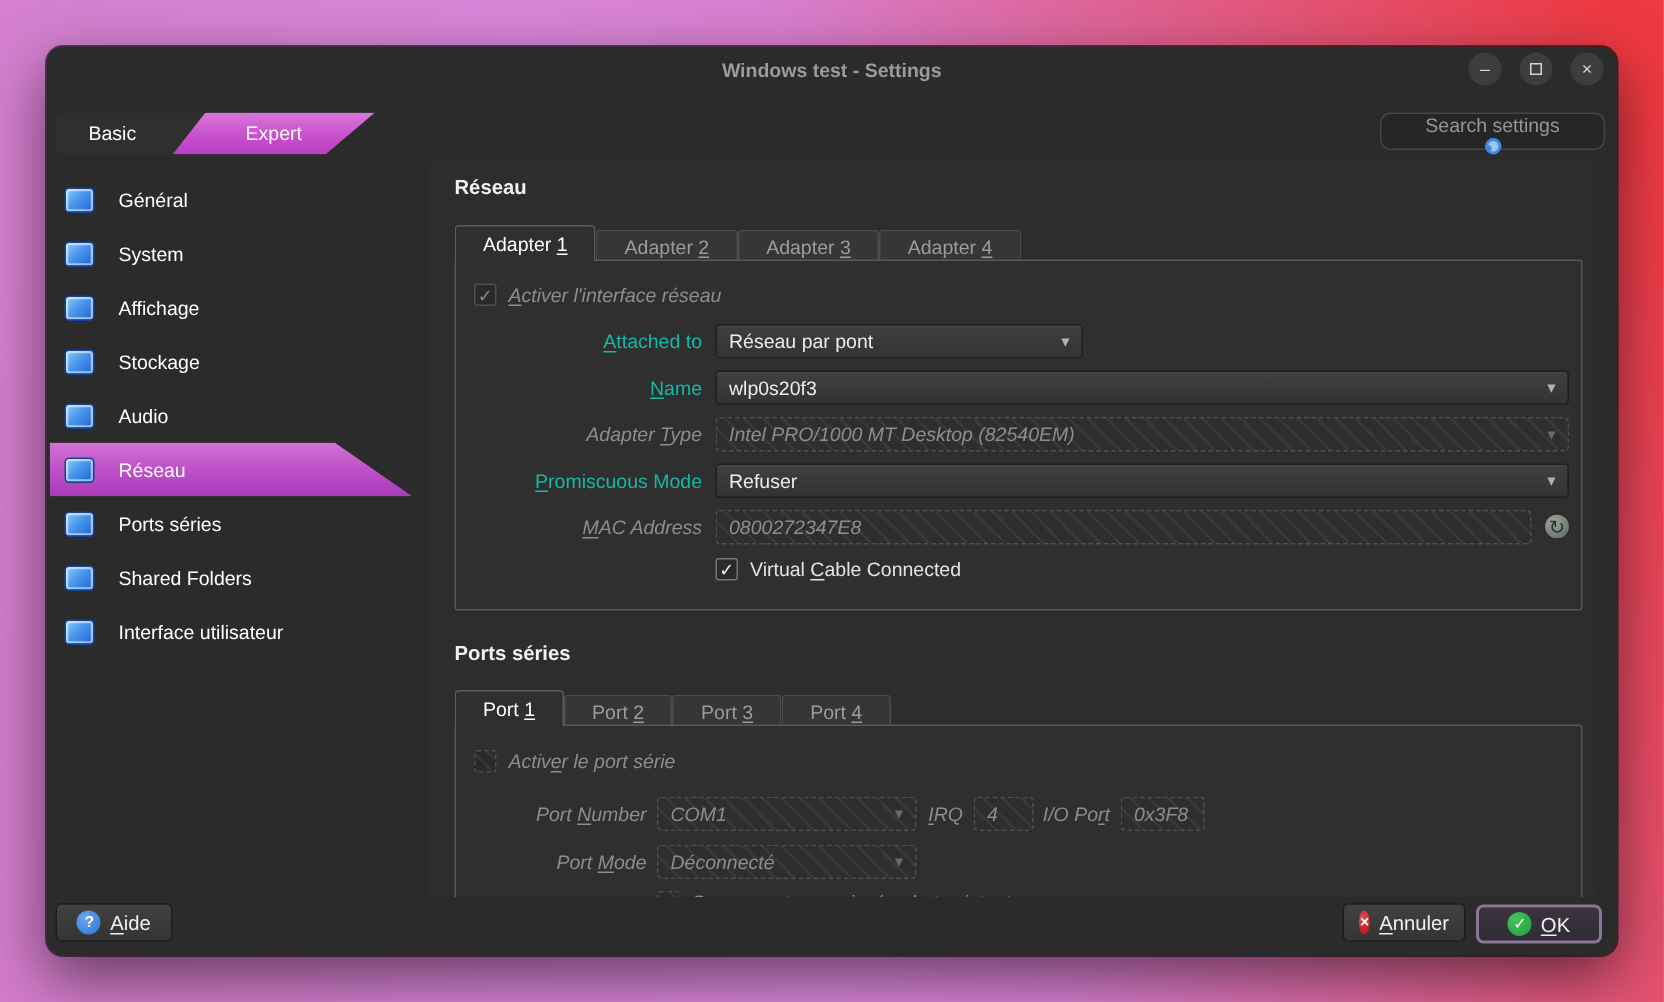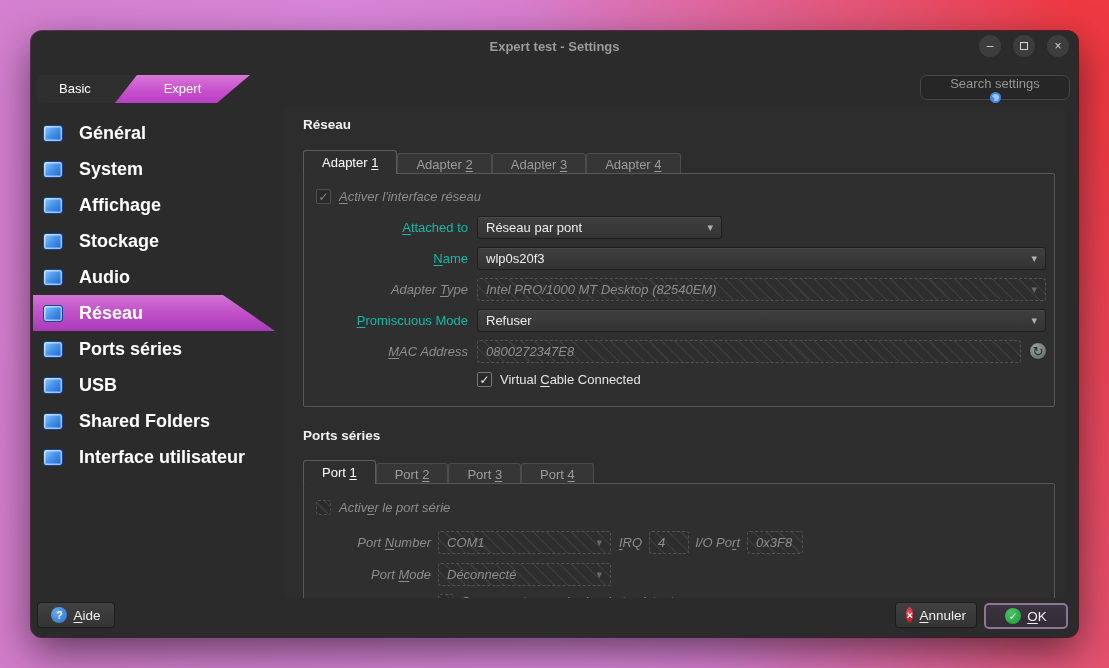--- a/index.html
+++ b/index.html
@@ -59,21 +59,21 @@
     background:#3f8ae8; transform:rotate(45deg); border-radius:2px;
   }
   
   .sidebar { position:absolute; left:2px; top:84px; width:242px; }
   .side-item { position:relative; height:36px; display:flex; align-items:center; padding-left:10px; gap:16px; }
   .side-item.selected {
     background:linear-gradient(180deg,#d173d6 0%,#c253c9 45%,#a93bba 100%);
     clip-path:polygon(0 0, calc(100% - 52px) 0, 100% 100%, 0 100%);
     width:242px;
   }
-  .side-label { color:#fff; font-weight:bold; font-size:18px; }
+  .side-label { color:#fff; font-weight:normal; font-size:13px; }
   .si {
     width:20px; height:17px; border-radius:3px;
     background:linear-gradient(135deg,#8ecdf8 0%,#4b97ec 45%,#1e63cf 100%);
     border:1px solid #12449c; box-shadow:inset 0 0 0 1.5px rgba(255,255,255,.55);
   }
   
   .content {
     position:absolute; left:254px; top:76px; width:780px; height:491px;
     background:#2d2d2d; border-radius:3px; overflow:hidden;
   }
@@ -136,21 +136,21 @@
   .btn .ico.green { background:radial-gradient(circle at 35% 30%,#46c45e,#1f9c3c); }
   .btn.ok { border:2px solid #8d7596; background:linear-gradient(180deg,#3b3440,#322c36); border-radius:5px; }
 </style>
 </head>
 <body>
 
 <div class="wallpaper">
   <div class="window">
 
     <div class="titlebar">
-      <div class="title">Expert test - Settings</div>
+      <div class="title">Windows test - Settings</div>
       <div class="win-controls">
         <div class="wbtn">
             <span>–</span>
           </div>
         <div class="wbtn">
             <span class="max-glyph"></span>
           </div>
         <div class="wbtn">
             <span>×</span>
           </div>
@@ -189,24 +189,20 @@
         <div class="side-item selected">
           <span class="si"></span>
           <span class="side-label">Réseau</span>
         </div>
         <div class="side-item">
           <span class="si"></span>
           <span class="side-label">Ports séries</span>
         </div>
         <div class="side-item">
           <span class="si"></span>
-          <span class="side-label">USB</span>
-        </div>
-        <div class="side-item">
-          <span class="si"></span>
           <span class="side-label">Shared Folders</span>
         </div>
         <div class="side-item">
           <span class="si"></span>
           <span class="side-label">Interface utilisateur</span>
         </div>
       </div>
 
     <div class="content">
 

